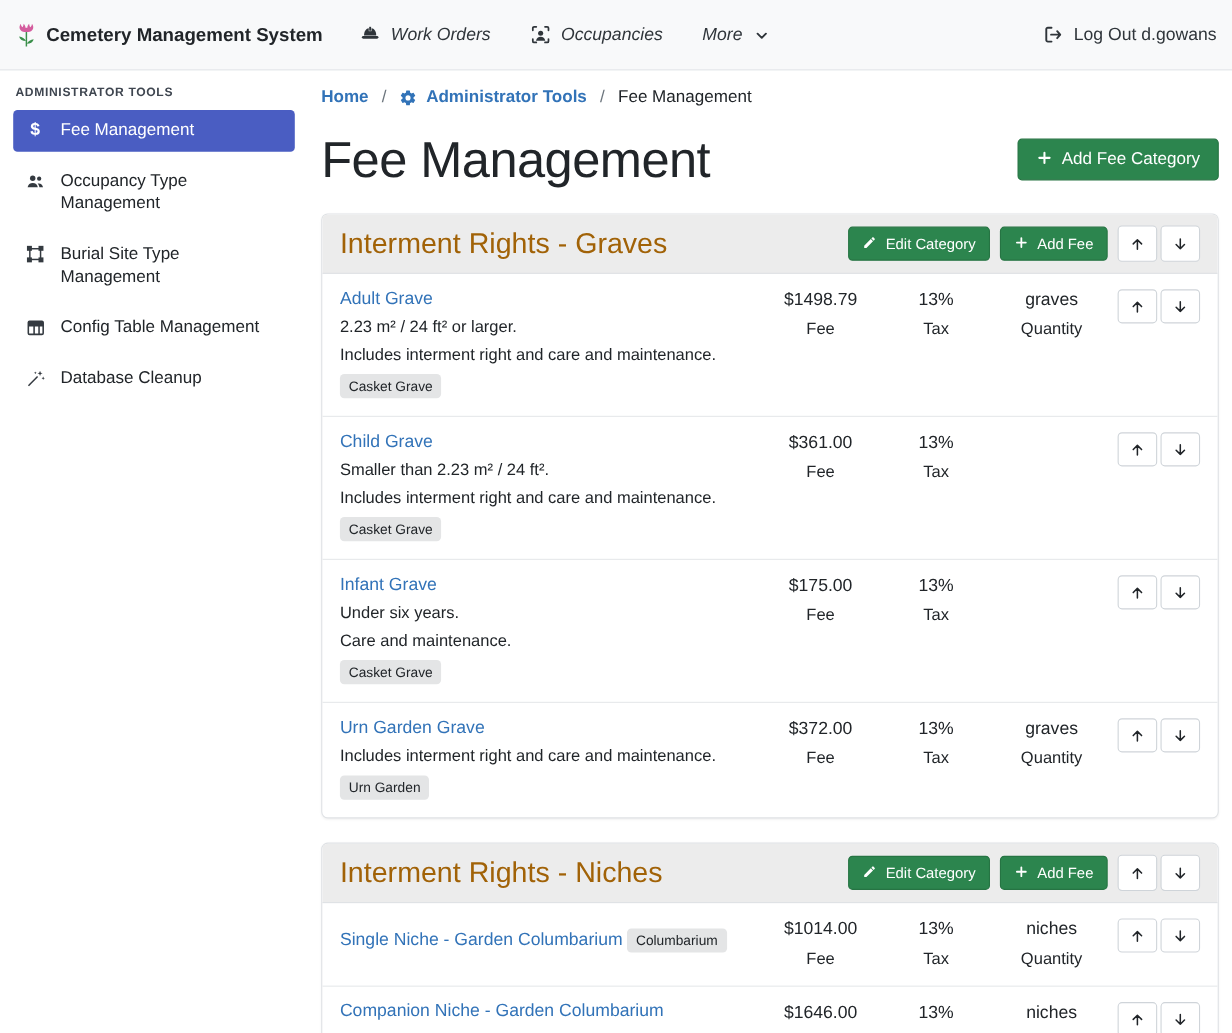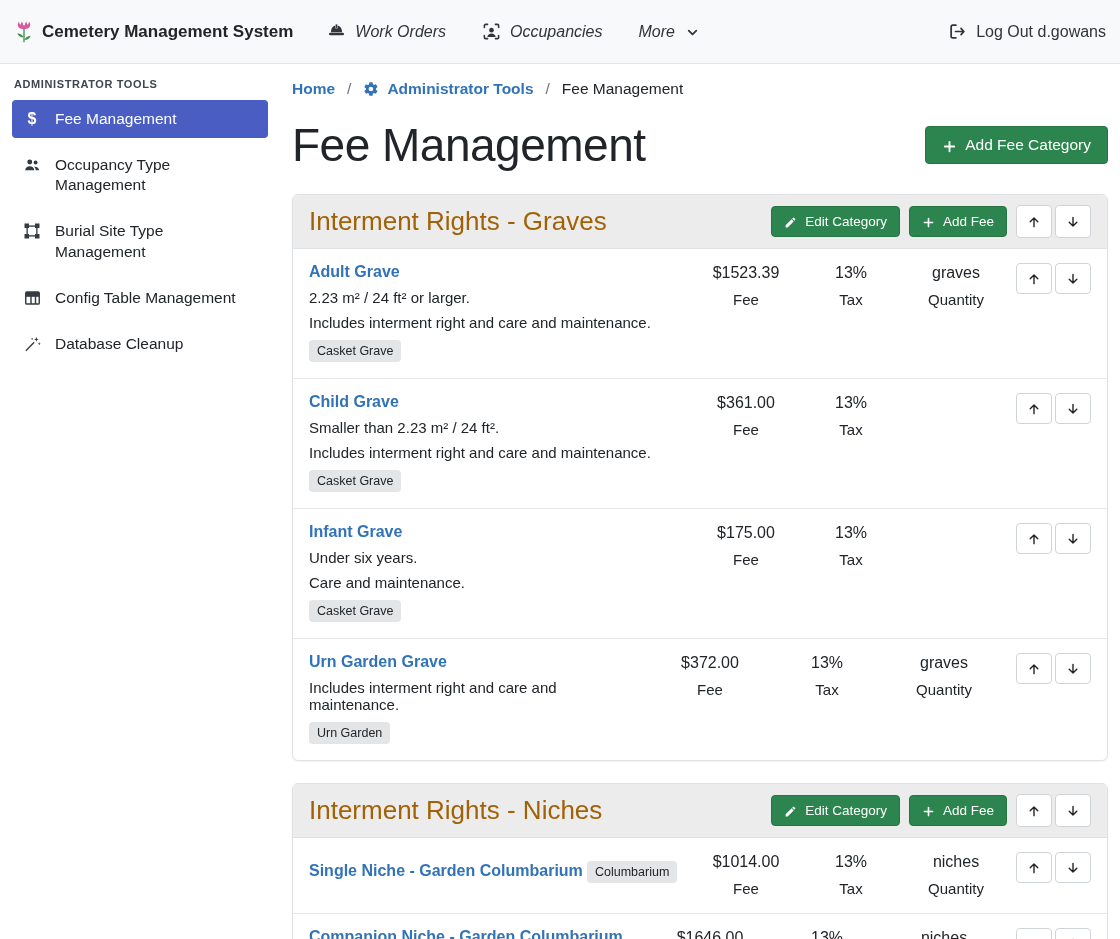--- a/index.html
+++ b/index.html
@@ -66,21 +66,21 @@
 
   .breadcrumb { display: flex; align-items: center; gap: 12px; font-size: 15.5px; }
   .breadcrumb a { color: #3273b8; text-decoration: none; cursor: pointer; display: flex; align-items: center; gap: 8px; font-weight: bold; }
   .breadcrumb .sep { color: #6c757d; }
   .breadcrumb .current { color: #212529; }
 
   .page-header { display: flex; align-items: center; margin-top: 20px; }
   .page-title { font-size: 46px; font-weight: 300; color: #212529; letter-spacing: -.5px; }
 
   .btn {
-    display: inline-flex; align-items: flex-end; gap: 8px;
+    display: inline-flex; align-items: flex-start; gap: 8px;
     border-radius: 4px; cursor: pointer; border: 1px solid transparent;
     font-family: inherit; white-space: nowrap;
   }
   .btn-green {
     background: #2c854e; border-color: #267443; color: #ffffff;
   }
   .btn-lg { padding: 9px 16px; font-size: 15.5px; margin-left: auto; }
   .btn-sm { padding: 7px 12px; font-size: 13.5px; }
 
   .btn-arrow {
@@ -104,22 +104,22 @@
   .card-actions { margin-left: auto; display: flex; align-items: center; gap: 9px; }
   .arrow-pair { display: flex; gap: 3px; }
 
   .fee-row {
     display: grid;
     grid-template-columns: 1fr 110px 100px 110px 80px;
     padding: 14px 16px 16px 16px;
     border-bottom: 1px solid #e6e8ea;
     align-items: start;
   }
-  .fee-row:last-child { border-bottom: none; gap: 12px; }
-  .fee-name { color: #3273b8; font-size: 16px; font-weight: 700; text-decoration: none; cursor: pointer; display: inline-block; text-align: right; }
+  .fee-row:last-child { border-bottom: none; }
+  .fee-name { color: #3273b8; font-size: 16px; font-weight: 400; text-decoration: none; cursor: pointer; display: inline-block; text-align: right; }
   .fee-desc { font-size: 15px; color: #212529; margin-top: 8px; }
   .badge {
     display: inline-block; margin-top: 9px;
     background: #e4e5e6; color: #212529;
     font-size: 12.5px; padding: 4px 8px; border-radius: 4px;
   }
   .stat { text-align: center; padding-top: 1px; }
   .stat-value { font-size: 16px; color: #212529; }
   .stat-label { font-size: 15px; color: #212529; margin-top: 9px; }
   .row-arrows { display: flex; gap: 3px; justify-self: end; }
@@ -332,21 +332,21 @@
       </div>
 
       <div class="fee-row">
         <div>
           <a class="fee-name">Adult Grave</a>
           <div class="fee-desc">2.23 m² / 24 ft² or larger.</div>
           <div class="fee-desc">Includes interment right and care and maintenance.</div>
           <span class="badge">Casket Grave</span>
         </div>
         <div class="stat">
-          <div class="stat-value">$1523.39</div>
+          <div class="stat-value">$1498.79</div>
           <div class="stat-label">Fee</div>
         </div>
         <div class="stat">
           <div class="stat-value">13%</div>
           <div class="stat-label">Tax</div>
         </div>
         <div class="stat">
           <div class="stat-value">graves</div>
           <div class="stat-label">Quantity</div>
         </div>

